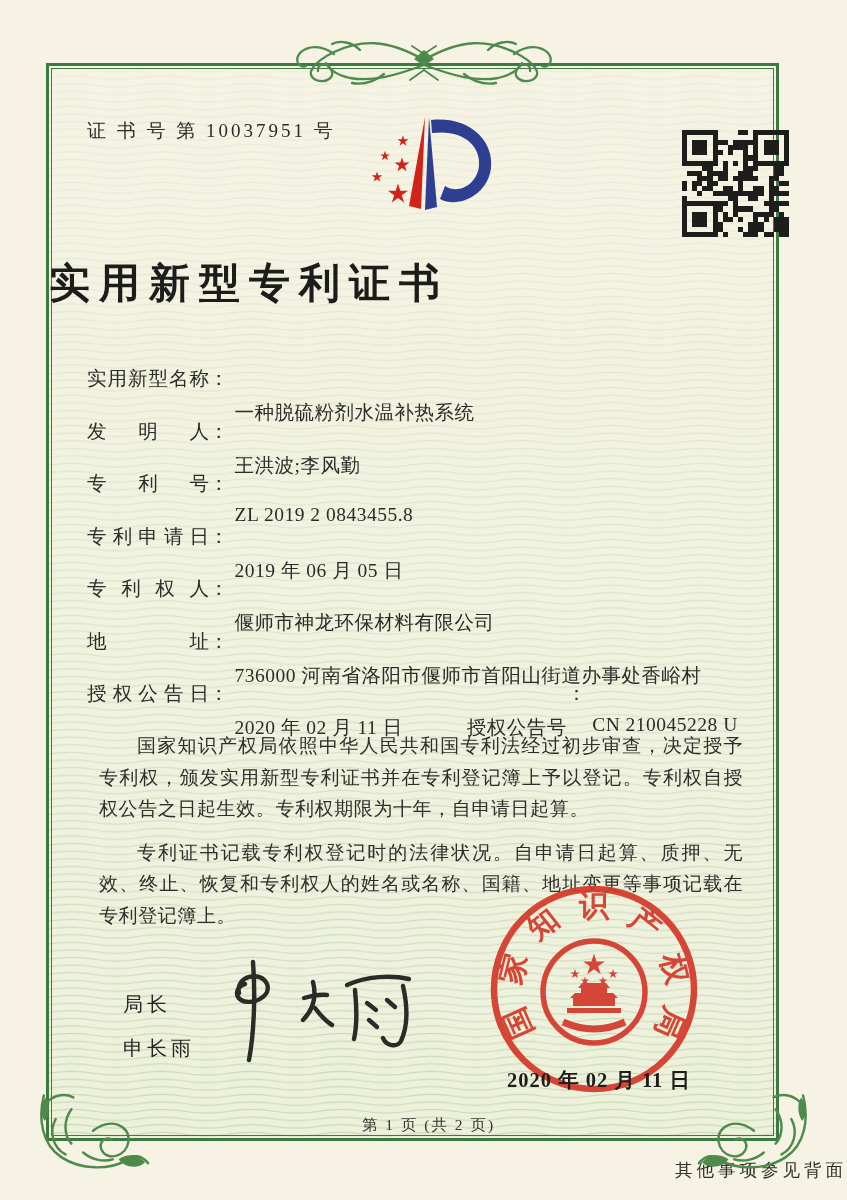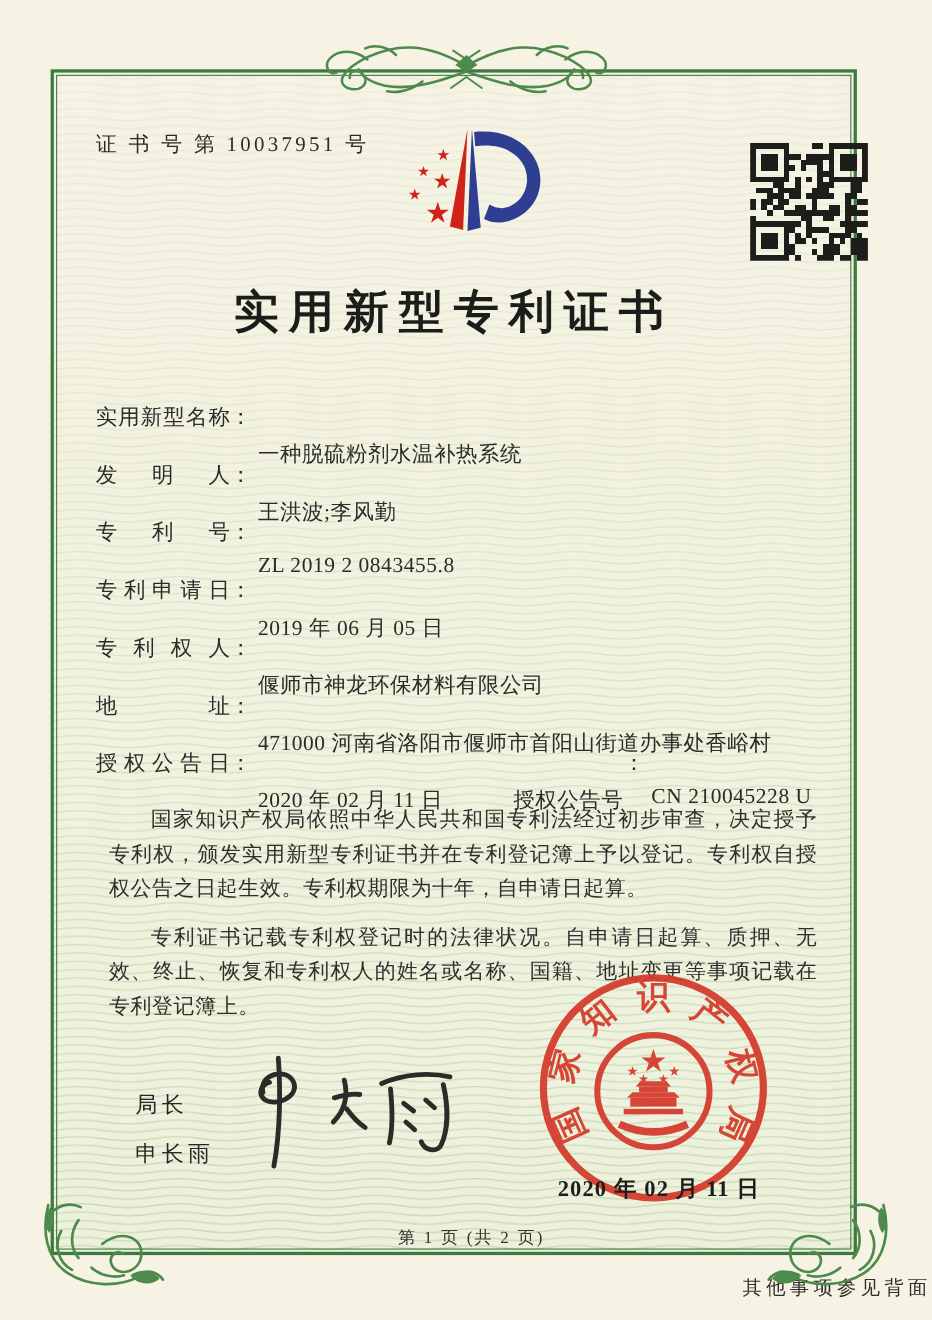--- a/index.html
+++ b/index.html
@@ -23,21 +23,21 @@
   .frame-inner-line{
     position:absolute;inset:2px;border:1px solid #3d7a41;pointer-events:none;
   }
   .guilloche{position:absolute;inset:0;width:100%;height:100%;}
 
   .abs{position:absolute;}
 
   
   .cert-no{left:38px;top:52px;font-size:19px;letter-spacing:3px;color:#2b2b29;}
   .title{
-    left:0;top:190px;width:100%;text-align:center;
+    left:0;top:190px;width:100%;
     font-size:41px;font-weight:bold;letter-spacing:9px;color:#1c1c1a;
   }
   .fields{left:38px;top:299px;width:660px;font-size:19.5px;color:#2b2b29;}
   .frow{height:30px;margin-bottom:22.5px;white-space:nowrap;}
   .flabel{
     display:inline-block;width:122px;
     text-align:justify;text-align-last:justify;-moz-text-align-last:justify;
     vertical-align:top;
   }
   .fcolon{display:inline-block;vertical-align:top;}
@@ -376,21 +376,21 @@
       <div class="frow">
         <span class="flabel">专利号</span><span class="fcolon">：</span><span class="fvalue">ZL 2019 2 0843455.8</span>
       </div>
       <div class="frow">
         <span class="flabel">专利申请日</span><span class="fcolon">：</span><span class="fvalue">2019 年 06 月 05 日</span>
       </div>
       <div class="frow">
         <span class="flabel">专利权人</span><span class="fcolon">：</span><span class="fvalue">偃师市神龙环保材料有限公司</span>
       </div>
       <div class="frow">
-        <span class="flabel">地址</span><span class="fcolon">：</span><span class="fvalue">471000 河南省洛阳市偃师市首阳山街道办事处香峪村</span>
+        <span class="flabel">地址</span><span class="fcolon">：</span><span class="fvalue">736000 河南省洛阳市偃师市首阳山街道办事处香峪村</span>
       </div>
       <div class="frow">
         <span class="flabel">授权公告日</span><span class="fcolon">：</span><span class="fvalue">2020 年 02 月 11 日</span><span class="fvalue pair2">授权公告号</span><span class="fcolon">：</span><span class="fvalue">CN 210045228 U</span>
       </div>
     </div>
 
     <div class="abs paras">
       <p>国家知识产权局依照中华人民共和国专利法经过初步审查，决定授予专利权，颁发实用新型专利证书并在专利登记簿上予以登记。专利权自授权公告之日起生效。专利权期限为十年，自申请日起算。</p>
       <p>专利证书记载专利权登记时的法律状况。自申请日起算、质押、无效、终止、恢复和专利权人的姓名或名称、国籍、地址变更等事项记载在专利登记簿上。</p>
     </div>

